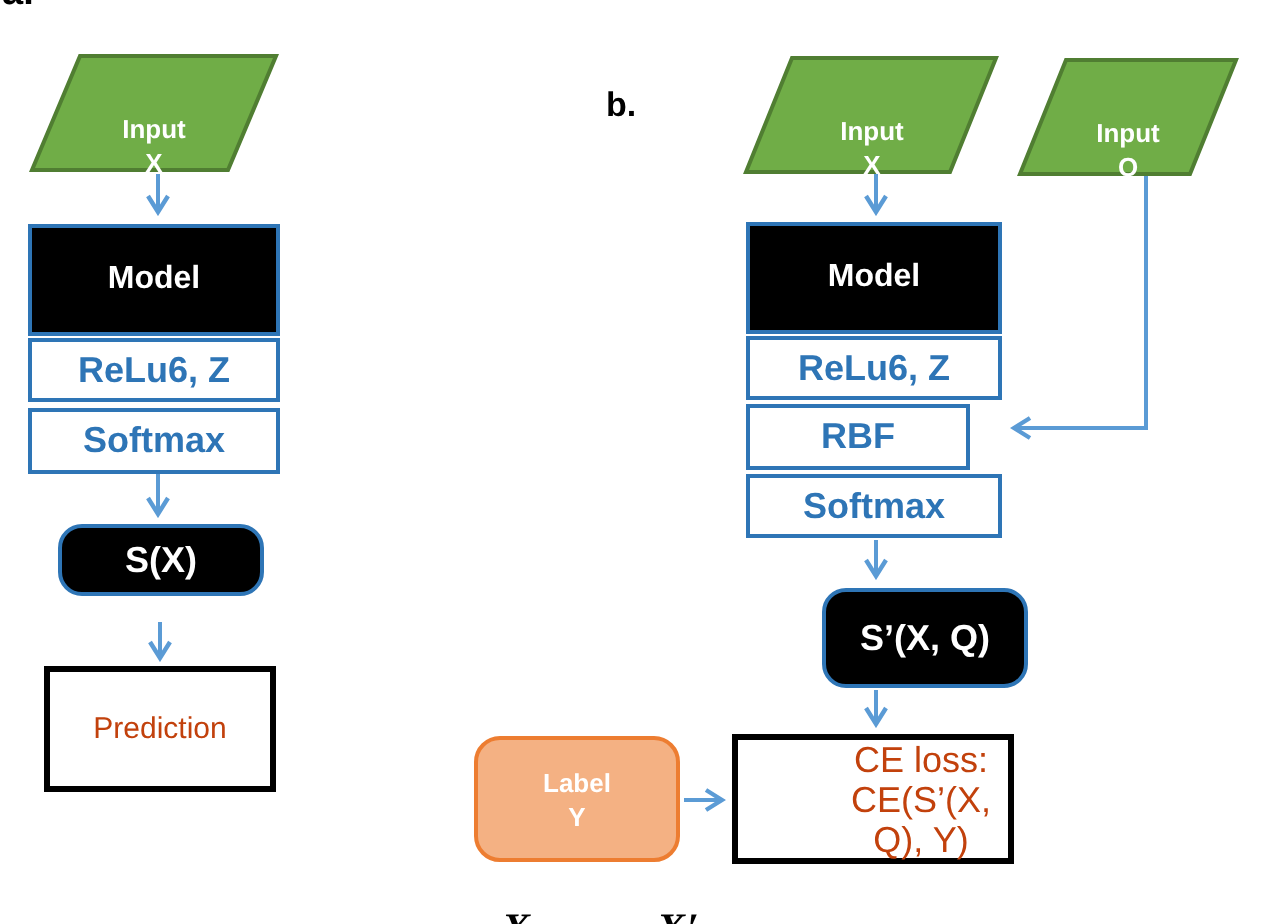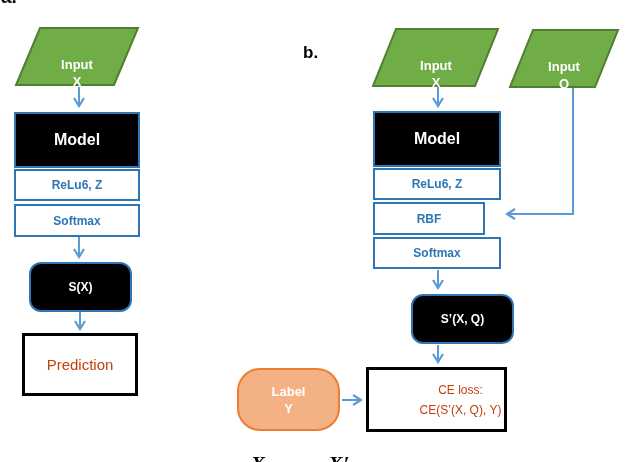--- a/index.html
+++ b/index.html
@@ -15,29 +15,29 @@
     position: absolute;
     left: 0; top: 0;
     width: 640px; height: 462px;
     pointer-events: none;
   }
   .node { position: absolute; box-sizing: border-box; display: flex; flex-direction: column; align-items: center; justify-content: center; text-align: center; }
   .blue-fill  { background: #000000; border: 2px solid #2e75b6; color: #ffffff; font-weight: bold; }
   .white-row  { background: #ffffff; border: 2px solid #2e75b6; color: #2e75b6; font-weight: bold; }
   .rounded    { border-radius: 12px; }
   .black-box  { background: #ffffff; border: 3px solid #000000; color: #c2410c; }
-  .orange-box { background: #f4b183; border: 2px solid #ed7d31; border-radius: 23px; color: #ffffff; font-weight: bold; }
+  .orange-box { background: #f4b183; border: 2px solid #ed7d31; border-radius: 13px; color: #ffffff; font-weight: bold; }
   .pgram-label {
     position: absolute; text-align: center; color: #ffffff; font-weight: bold;
     font-size: 13px; line-height: 17px; margin-top: 19px;
   }
   .fig-label { position: absolute; color: #000000; font-weight: bold; font-size: 17px; }
   .two-line span { display: block; }
   .fs13 { font-size: 13px; line-height: 17px; }
-  .fs14 { font-size: 12px; }
+  .fs14 { font-size: 18px; }
   .fs15 { font-size: 15px; }
   .fs16 { font-size: 16px; }
   .caption {
     position: absolute; color: #000000;
     font-family: "Liberation Serif", serif;
     font-style: italic; font-weight: bold; font-size: 21px;
     word-spacing: 14px; letter-spacing: 1px; white-space: nowrap;
   }
 </style>
 </head>
@@ -75,21 +75,21 @@
     <span>Input</span>
     <span>X</span>
   </div>
 
   <div class="node blue-fill fs16" style="left:14px; top:112px; width:126px; height:56px;">Model</div>
 
   <div class="node white-row fs14" style="left:14px; top:169px; width:126px; height:32px;">ReLu6, Z</div>
 
   <div class="node white-row fs14" style="left:14px; top:204px; width:126px; height:33px;">Softmax</div>
 
-  <div class="node blue-fill rounded fs14" style="left:29px; top:262px; width:103px; height:50px;">S(X)</div>
+  <div class="node blue-fill rounded fs14" style="left:29px; top:262px; width:103px; height:36px;">S(X)</div>
 
   <div class="node black-box fs15" style="left:22px; top:333px; width:116px; height:63px;">Prediction</div>
 
   <div class="pgram-label two-line" style="left:374px; top:38px; width:124px;">
     <span>Input</span>
     <span>X</span>
   </div>
 
   <div class="pgram-label two-line" style="left:511px; top:39px; width:106px;">
     <span>Input</span>

